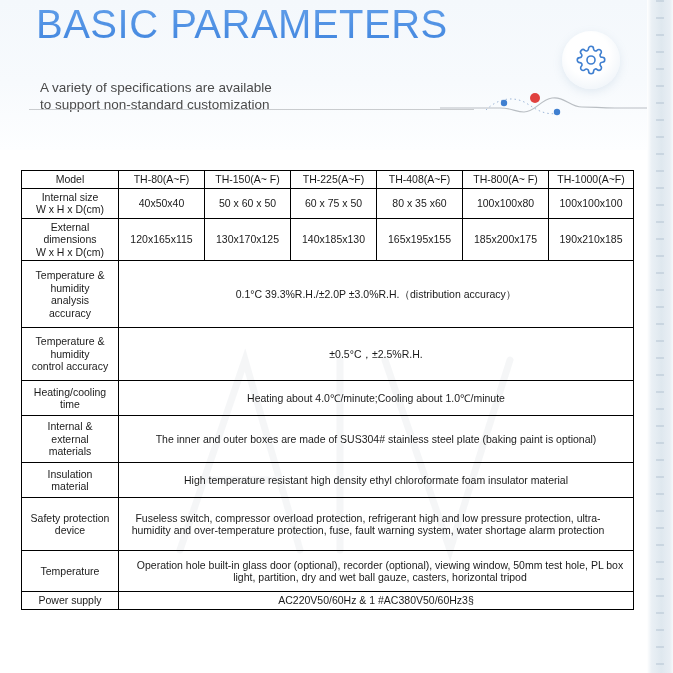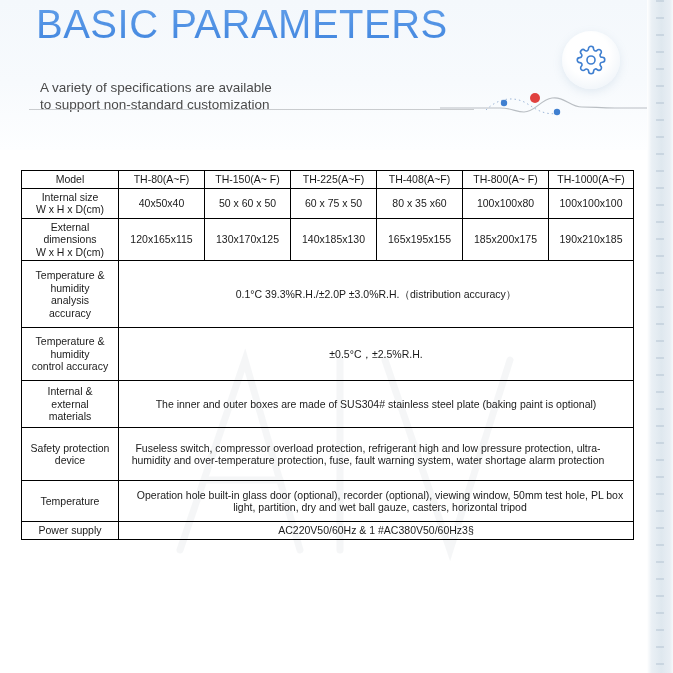--- a/index.html
+++ b/index.html
@@ -253,28 +253,38 @@
           <td colspan="6" style="height:62px">0.1°C 39.3%R.H./±2.0P ±3.0%R.H.（distribution accuracy）</td>
         </tr>
 
         <tr>
           <td class="label" style="white-space:pre-line">Temperature &amp;
 humidity
 control accuracy</td>
           <td colspan="6" style="height:48px">±0.5°C，±2.5%R.H.</td>
         </tr>
 
+        <tr>
+          <td class="label" style="white-space:pre-line">Heating/cooling
+time</td>
+          <td colspan="6" style="height:30px">Heating about 4.0℃/minute;Cooling about 1.0℃/minute</td>
+        </tr>
 
         <tr>
           <td class="label" style="white-space:pre-line">Internal &amp;
 external
 materials</td>
           <td colspan="6" style="height:42px">The inner and outer boxes are made of SUS304# stainless steel plate (baking paint is optional)</td>
         </tr>
 
+        <tr>
+          <td class="label" style="white-space:pre-line">Insulation
+material</td>
+          <td colspan="6" style="height:30px">High temperature resistant high density ethyl chloroformate foam insulator material</td>
+        </tr>
 
 
         <tr>
           <td class="label" style="white-space:pre-line">Safety protection
 device</td>
           <td colspan="6" style="height:48px; padding-left:10px; padding-right:26px">Fuseless switch, compressor overload protection, refrigerant high and low pressure protection, ultra-humidity and over-temperature protection, fuse, fault warning system, water shortage alarm protection</td>
         </tr>
 
         <tr>
           <td class="label">Temperature</td>

